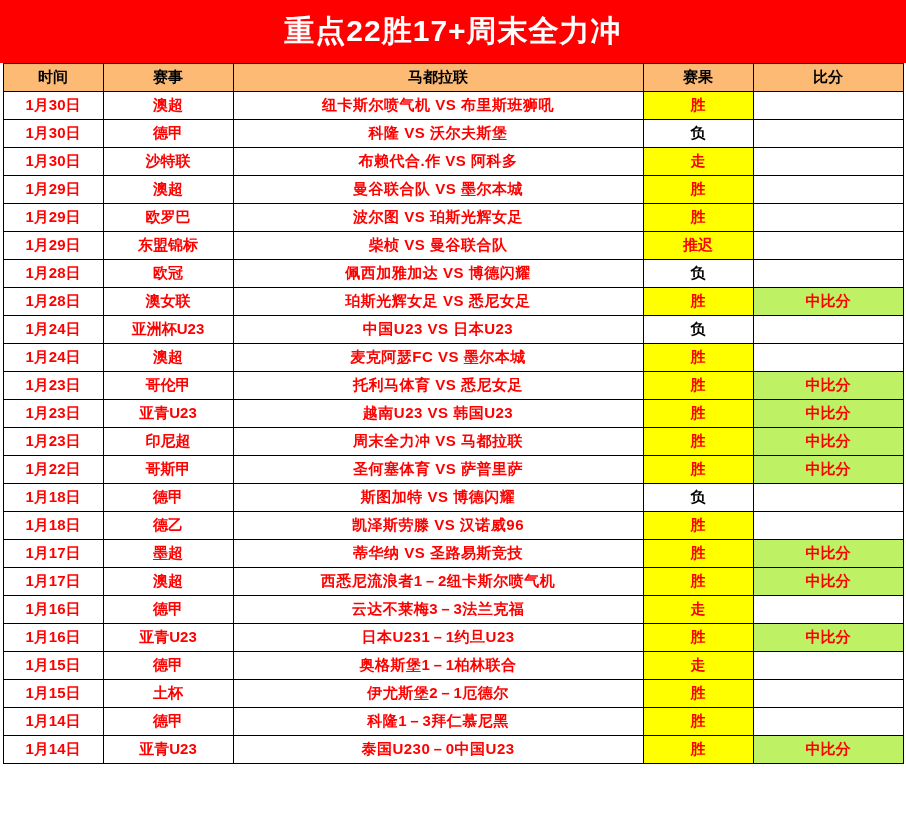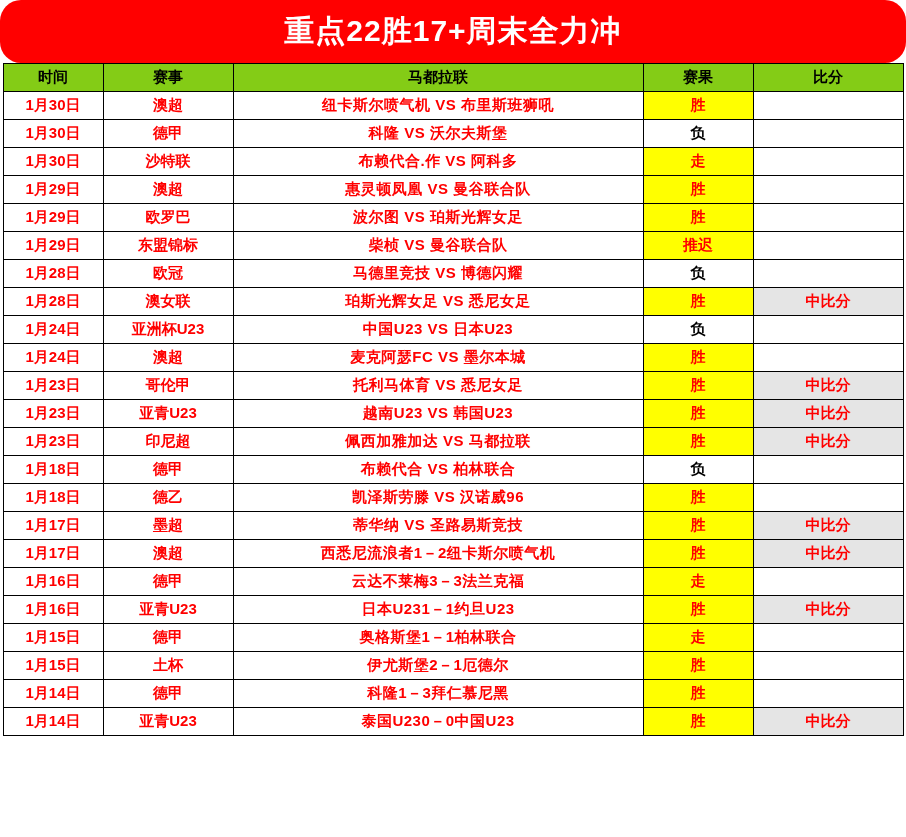--- a/index.html
+++ b/index.html
@@ -19,41 +19,40 @@
   }
   .banner {
     background: #ff0000;
     color: #ffffff;
     text-align: center;
     font-size: 30px;
     font-weight: bold;
     letter-spacing: 1px;
     padding: 14px 0 16px 0;
     line-height: 1.1;
-    border-radius: 21px;
   }
   table.main {
     width: 900px;
     margin: 0 auto;
     border-collapse: collapse;
     table-layout: fixed;
   }
   table.main th, table.main td {
     border: 1px solid #000000;
     text-align: center;
     vertical-align: middle;
     font-size: 15px;
     font-weight: bold;
     height: 27px;
     padding: 0;
     overflow: hidden;
     white-space: nowrap;
   }
   thead th {
-    background: #84cc16;
+    background: #fdba74;
     color: #000000;
     font-size: 17px;
     height: 32px;
   }
   col.c-time { width: 100px; }
   col.c-league { width: 130px; }
   col.c-match { width: 410px; }
   col.c-result { width: 110px; }
   col.c-score { width: 150px; }
 
@@ -70,21 +69,21 @@
   }
   td.result.lose {
     color: #000000;
     background: #ffffff;
   }
   td.result.win, td.result.draw, td.result.post {
     background: #ffff00;
   }
   td.score {
     color: #ff0000;
-    background: #e5e5e5;
+    background: #bef264;
   }
   td.score.empty {
     background: #ffffff;
   }
 </style>
 </head>
 <body>
 
 <div class="page">
 
@@ -125,42 +124,42 @@
         <tr>
           <td class="time">1月30日</td>
           <td class="league">沙特联</td>
           <td class="match">布赖代合.作  VS  阿科多</td>
           <td class="result draw">走</td>
           <td class="score empty"></td>
         </tr>
         <tr>
           <td class="time">1月29日</td>
           <td class="league">澳超</td>
-          <td class="match">惠灵顿凤凰  VS  曼谷联合队</td>
+          <td class="match">曼谷联合队  VS  墨尔本城</td>
           <td class="result win">胜</td>
           <td class="score empty"></td>
         </tr>
         <tr>
           <td class="time">1月29日</td>
           <td class="league">欧罗巴</td>
           <td class="match">波尔图  VS  珀斯光辉女足</td>
           <td class="result win">胜</td>
           <td class="score empty"></td>
         </tr>
         <tr>
           <td class="time">1月29日</td>
           <td class="league">东盟锦标</td>
           <td class="match">柴桢  VS  曼谷联合队</td>
           <td class="result post">推迟</td>
           <td class="score empty"></td>
         </tr>
         <tr>
           <td class="time">1月28日</td>
           <td class="league">欧冠</td>
-          <td class="match">马德里竞技  VS  博德闪耀</td>
+          <td class="match">佩西加雅加达  VS  博德闪耀</td>
           <td class="result lose">负</td>
           <td class="score empty"></td>
         </tr>
         <tr>
           <td class="time">1月28日</td>
           <td class="league">澳女联</td>
           <td class="match">珀斯光辉女足  VS  悉尼女足</td>
           <td class="result win">胜</td>
           <td class="score ">中比分</td>
         </tr>
@@ -188,28 +187,35 @@
         <tr>
           <td class="time">1月23日</td>
           <td class="league">亚青U23</td>
           <td class="match">越南U23  VS  韩国U23</td>
           <td class="result win">胜</td>
           <td class="score ">中比分</td>
         </tr>
         <tr>
           <td class="time">1月23日</td>
           <td class="league">印尼超</td>
-          <td class="match">佩西加雅加达  VS  马都拉联</td>
+          <td class="match">周末全力冲  VS  马都拉联</td>
+          <td class="result win">胜</td>
+          <td class="score ">中比分</td>
+        </tr>
+        <tr>
+          <td class="time">1月22日</td>
+          <td class="league">哥斯甲</td>
+          <td class="match">圣何塞体育  VS  萨普里萨</td>
           <td class="result win">胜</td>
           <td class="score ">中比分</td>
         </tr>
         <tr>
           <td class="time">1月18日</td>
           <td class="league">德甲</td>
-          <td class="match">布赖代合  VS  柏林联合</td>
+          <td class="match">斯图加特  VS  博德闪耀</td>
           <td class="result lose">负</td>
           <td class="score empty"></td>
         </tr>
         <tr>
           <td class="time">1月18日</td>
           <td class="league">德乙</td>
           <td class="match">凯泽斯劳滕  VS  汉诺威96</td>
           <td class="result win">胜</td>
           <td class="score empty"></td>
         </tr>

